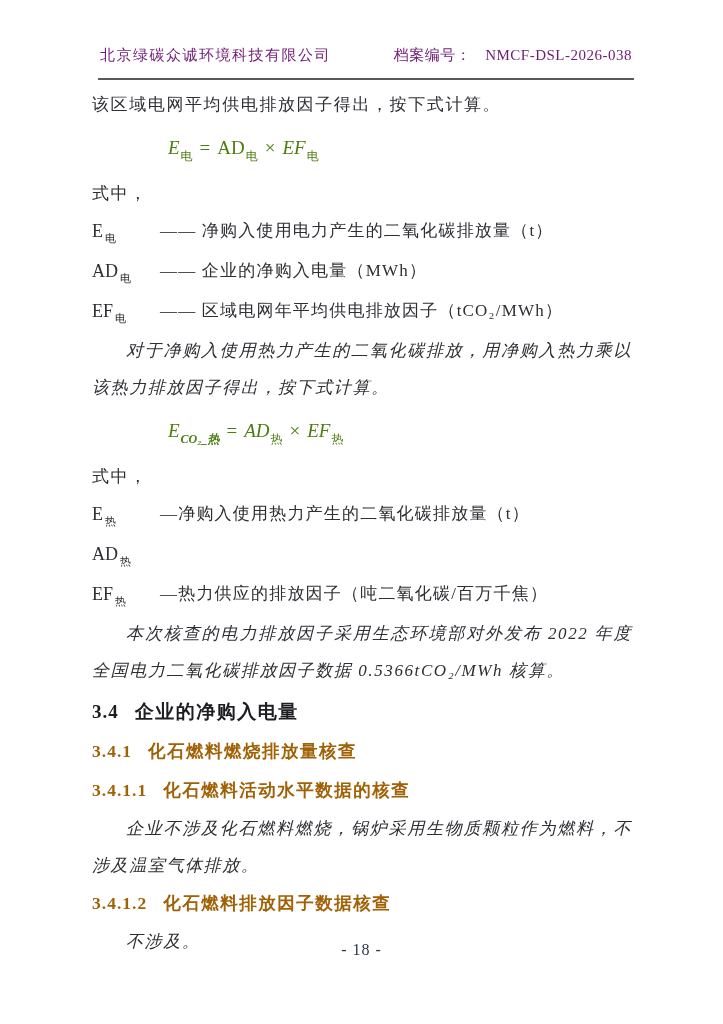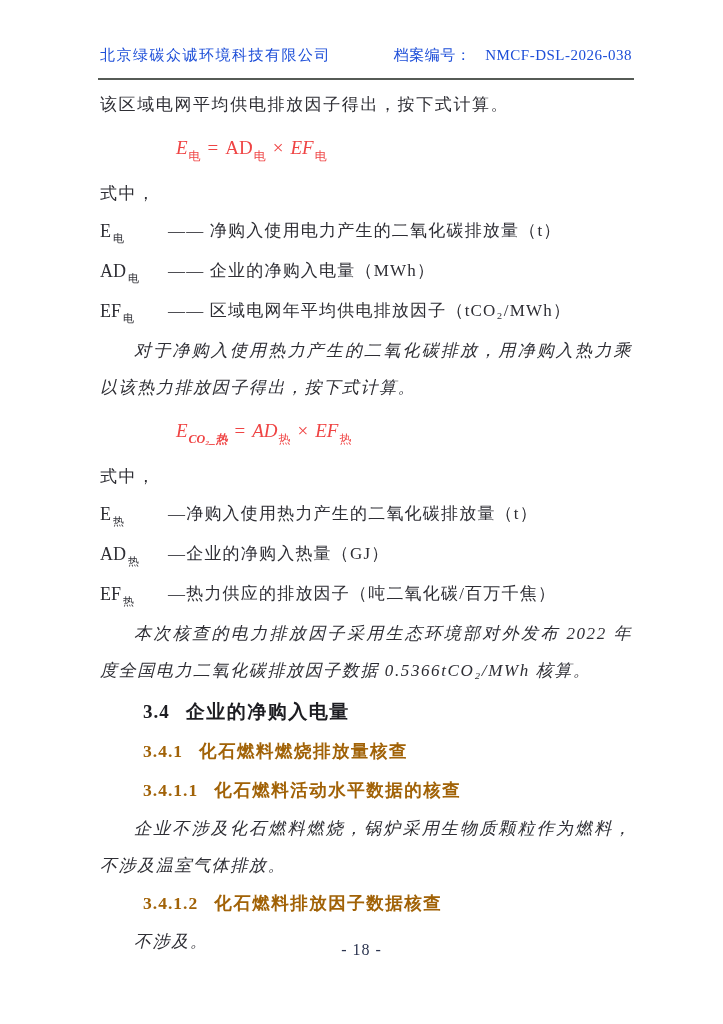--- a/index.html
+++ b/index.html
@@ -5,58 +5,58 @@
   html, body { margin:0; padding:0; background:#ffffff; }
   .page {
     position:relative; width:723px; height:1024px; background:#ffffff;
     font-family:"Liberation Serif","DejaVu Serif",serif;
     color:#2e2e34; overflow:hidden;
   }
   
   .hdr {
     position:absolute; left:100px; right:91px; top:46px;
     display:flex; justify-content:space-between; align-items:baseline;
-    font-size:15px; letter-spacing:1.5px; color:#1d4ed8;
+    font-size:15px; letter-spacing:1.5px; color:#701a75;
     padding-bottom:11px;
   }
   .hdr .file { letter-spacing:0.5px; }
   .hdr .file .num { margin-left:14px; letter-spacing:0.5px; }
   .hdr-rule {
     position:absolute; left:98px; right:89px; top:78px;
     border-top:2px solid #565b56; height:0;
   }
   
-  .content { position:absolute; left:100px; right:91px; top:86px; }
+  .content { position:absolute; left:92px; right:91px; top:86px; }
   .bodyline {
     font-size:17px; line-height:37px; letter-spacing:1.6px;
     text-align:justify; text-justify:inter-character; margin:0;
   }
   .indent { text-indent:2em;font-style:italic; }
   .where { text-align:left; }
   
   .formula {
     margin:5px 0 5px 76px; line-height:40px; font-size:19px;
-    color:#ef4444; letter-spacing:0;
+    color:#4d7c0f; letter-spacing:0;
   }
   .f-var { font-style:italic; font-family:"Liberation Serif",serif; }
   .f-rom { font-style:normal; }
   .f-op  { font-style:normal; margin:0 7px; }
   .f-sub { font-size:12px; position:relative; top:6px; letter-spacing:0; margin-left:1px; }
   .f-sub.it { font-style:italic;font-weight:bold; }
   
   .defrow { display:flex; line-height:38px; font-size:17px; letter-spacing:1.2px; }
   .defrow .term {
     width:68px; flex:0 0 68px; font-size:18px; letter-spacing:0;
   }
   .defrow .term .t-sub { font-size:11px; position:relative; top:5px; margin-left:2px; }
   .defrow .desc { flex:1; }
   
   .h1row { font-size:19px; font-weight:bold; color:#1d1d22; line-height:40px; letter-spacing:1.5px; margin-top:3px; }
   .h2row { font-size:17.5px; font-weight:bold; color:#a16207; line-height:39px; letter-spacing:1.5px; }
-  .hnum { margin-right:16px; letter-spacing:1px;margin-left:43px; }
+  .hnum { margin-right:16px; letter-spacing:1px; }
   
   .footer {
     position:absolute; left:0; right:0; top:941px; text-align:center;
     font-size:16px; color:#2c3550; letter-spacing:1px;
   }
 </style>
 </head>
 <body>
 
 <div class="page">
@@ -99,21 +99,20 @@
     </div>
 
     <p class="bodyline where">式中，</p>
 
     <div class="defrow">
       <span class="term"><span>E</span><span class="t-sub">热</span></span>
       <span class="desc">—净购入使用热力产生的二氧化碳排放量（t）</span>
     </div>
     <div class="defrow">
       <span class="term"><span>AD</span><span class="t-sub">热</span></span>
-      <span class="desc">—企业的净购入热量（GJ）</span>
     </div>
     <div class="defrow">
       <span class="term"><span>EF</span><span class="t-sub">热</span></span>
       <span class="desc">—热力供应的排放因子（吨二氧化碳/百万千焦）</span>
     </div>
 
     <p class="bodyline indent">本次核查的电力排放因子采用生态环境部对外发布 2022 年度全国电力二氧化碳排放因子数据 0.5366tCO₂/MWh 核算。</p>
 
     <div class="h1row">
       <span class="hnum">3.4</span><span>企业的净购入电量</span>

